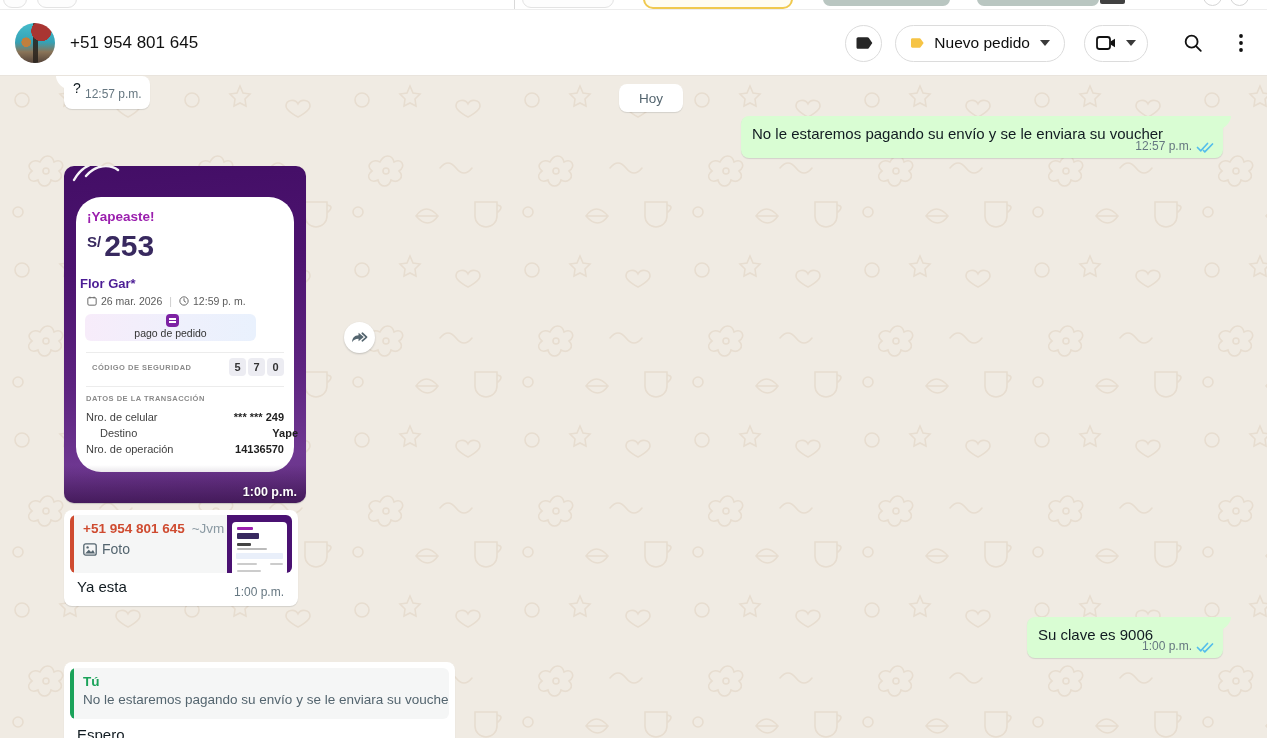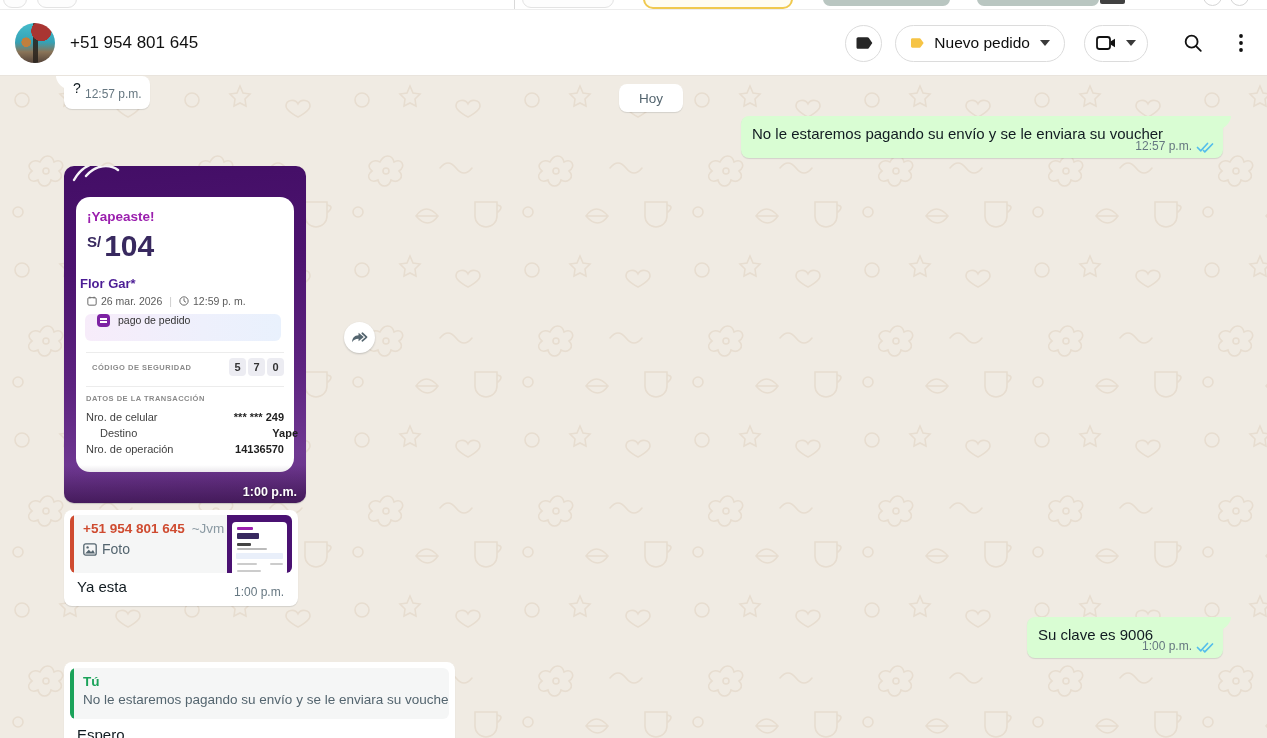--- a/index.html
+++ b/index.html
@@ -63,30 +63,30 @@
   .tail-out { right:-8px; }
 
   
   .receipt { position:absolute; left:64px; top:90px; width:242px; height:337px; border-radius:10px; overflow:hidden; cursor:pointer;
     background:linear-gradient(175deg,#430e66 0%,#4c136f 30%,#5d2380 62%,#6f3892 86%,#643081 100%);
     box-shadow:0 1px 1px rgba(11,20,26,.18); }
   .receipt .shade { position:absolute; left:0; bottom:0; width:100%; height:38px; background:linear-gradient(transparent, rgba(35,4,50,.5)); }
   .receipt .img-time { position:absolute; right:9px; bottom:4px; font-size:12.5px; font-weight:700; color:#fff; text-shadow:0 1px 2px rgba(0,0,0,.45); }
   .ylogo { position:absolute; left:8px; top:-8px; }
 
-  .rcard { position:absolute; left:12px; top:31px; width:218px; height:275px; background:#fff; border-radius:14px; }
+  .rcard { position:absolute; left:12px; top:31px; width:218px; height:275px; background:#fff; border-radius:25px; }
   .rc-title { position:absolute; left:11px; top:12px; font-size:13.5px; font-weight:700; color:#9b1fae; }
   .rc-amount { position:absolute; left:11px; top:32px; display:flex; align-items:flex-start; color:#38295f; }
   .rc-cur { font-size:15px; font-weight:700; margin-top:4px; }
   .rc-num { font-size:30px; font-weight:700; line-height:1.1; margin-left:3px; }
   .rc-payee { position:absolute; left:4px; top:79px; font-size:13px; font-weight:700; color:#4c1d95; }
   .rc-date { position:absolute; left:11px; top:98px; display:flex; align-items:center; gap:4px; font-size:10.5px; color:#5b5b5b; }
   .rc-date .sep { color:#c9c9c9; margin:0 3px; }
-  .rc-note { position:absolute; left:9px; top:117px; width:196px; height:27px; border-radius:6px; display:flex; 
-    background:linear-gradient(90deg,#f7ecfa 0%, #eef0fc 60%, #e9f1fd 100%); }
+  .rc-note { position:absolute; left:9px; top:117px; width:171px; height:27px; border-radius:6px; display:flex; align-items:center;
+    background:linear-gradient(90deg,#f7ecfa 0%, #eef0fc 60%, #e9f1fd 100%);flex-direction:column; }
   .rc-note .nicon { width:13px; height:13px; border-radius:4px; background:#7d22a3; margin:0 8px 0 12px; position:relative; }
   .rc-note .nicon::before { content:""; position:absolute; left:3px; top:4px; width:7px; height:1.5px; background:#fff; box-shadow:0 3px 0 #fff; }
   .rc-note .ntext { font-size:10.5px; color:#333; }
   .rc-div { position:absolute; left:10px; width:198px; height:1px; background:#ececec; }
   .rc-seclabel { font-size:7.5px; font-weight:700; letter-spacing:.5px; color:#8a8a8a;margin-left:6px; }
   .rc-secrow { position:absolute; left:10px; top:160px; width:198px; height:20px; display:flex; align-items:center; justify-content:space-between; }
   .boxes { display:flex; gap:2px; }
   .dbox { width:17px; height:18px; background:#ececf2; border-radius:4px; display:flex; align-items:center; justify-content:center; font-size:11px; font-weight:700; color:#333; }
   .rc-translabel { position:absolute; left:10px; top:197px; font-size:7.5px; font-weight:700; letter-spacing:.5px; color:#8a8a8a; }
   .rc-row { position:absolute; left:10px; width:198px; display:flex; justify-content:space-between; font-size:11px; }
@@ -252,21 +252,21 @@
 
     <div class="receipt">
       <svg class="ylogo" width="58" height="26" viewBox="0 0 58 26">
         <path d="M2,22 C12,4 30,0 54,6 M14,18 C24,6 38,6 46,12" fill="none" stroke="#fff" stroke-width="2.4" stroke-linecap="round" opacity="0.95"></path>
       </svg>
 
       <div class="rcard">
         <div class="rc-title">¡Yapeaste!</div>
         <div class="rc-amount">
           <span class="rc-cur">S/</span>
-          <span class="rc-num">104</span>
+          <span class="rc-num">253</span>
         </div>
         <div class="rc-payee">Flor Gar*</div>
 
         <div class="rc-date">
           <span>
             <svg width="10" height="10" viewBox="0 0 12 12">
                 <rect x="1" y="2" width="10" height="9" rx="1.5" fill="none" stroke="#6a6a6a" stroke-width="1.2"></rect>
                 <line x1="3.5" y1="0.8" x2="3.5" y2="3" stroke="#6a6a6a" stroke-width="1.2"></line>
                 <line x1="8.5" y1="0.8" x2="8.5" y2="3" stroke="#6a6a6a" stroke-width="1.2"></line>
               </svg>

